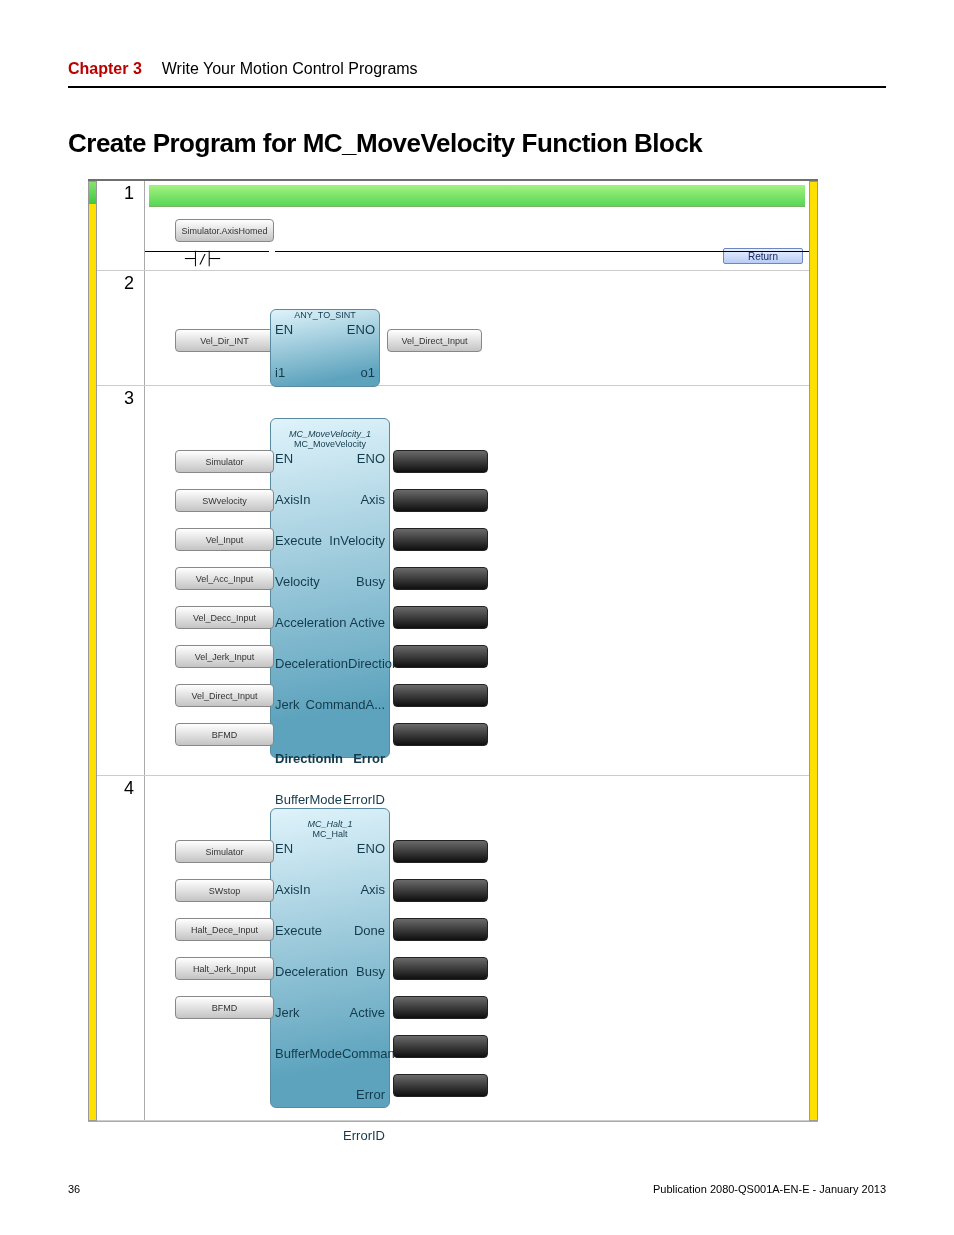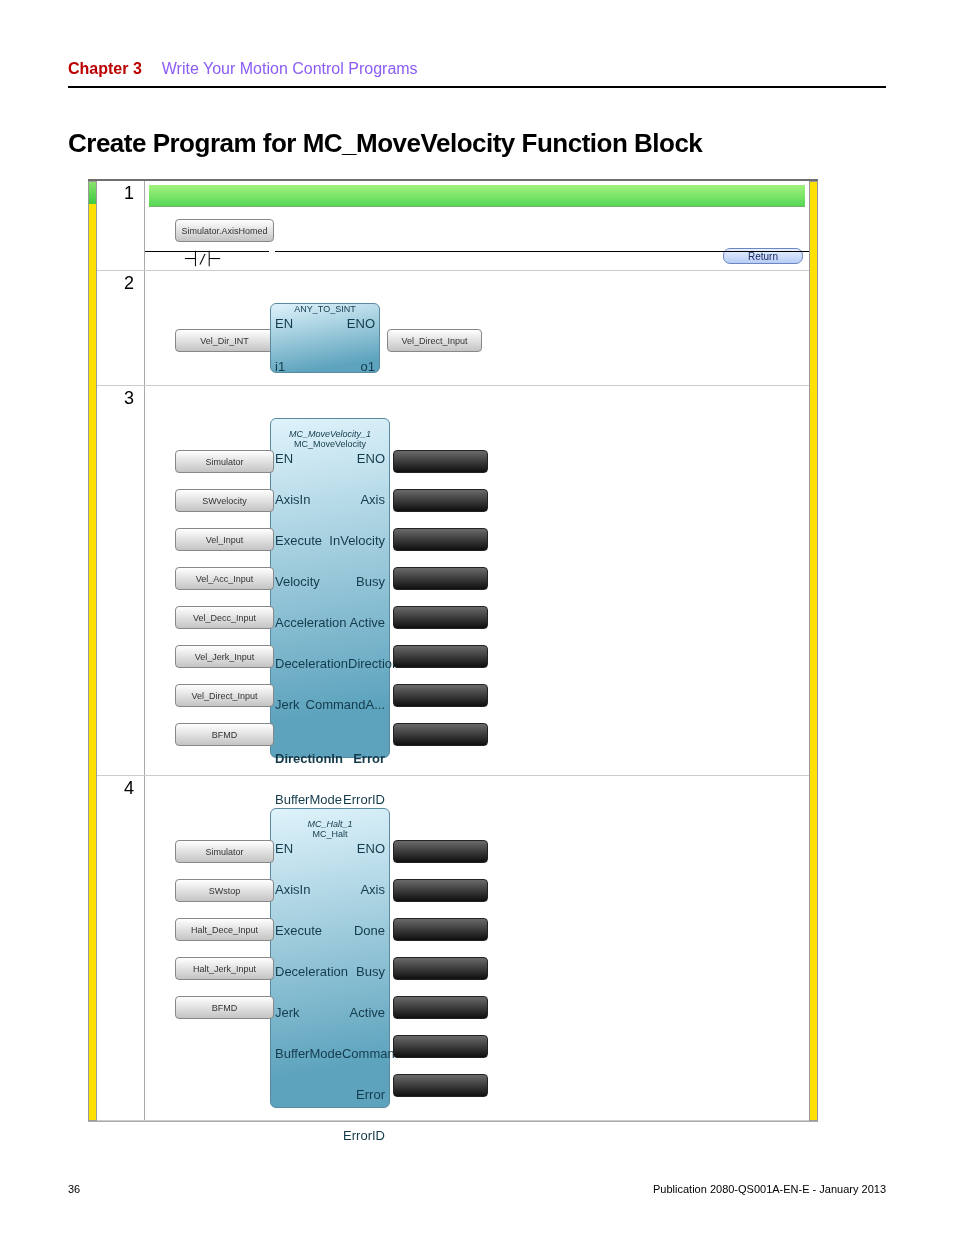--- a/index.html
+++ b/index.html
@@ -15,21 +15,21 @@
   .header-row {
     display: flex;
     align-items: baseline;
     gap: 20px;
     border-bottom: 2px solid #000;
     padding-bottom: 8px;
     margin-bottom: 40px;
     font-size: 16px;
   }
   .chapter { font-weight: bold; color: #b00; }
-  .chapter-title { color: #8b5cf6; }
+  .chapter-title { color: #000000; }
   h1 {
     font-size: 26px;
     font-weight: bold;
     margin-bottom: 20px;
     font-family: "Arial Narrow", Arial, sans-serif;
     letter-spacing: -0.5px;
   }
   .diagram {
     margin-left: 20px;
     border-top: 2px solid #6f6f6f;
@@ -94,21 +94,21 @@
   }
   .fb .fb-title { text-align:center; font-style:italic; padding-top:10px; font-size:9px;}
   .fb .fb-sub { text-align:center; font-size:9px; }
   .fb .pin-row { display:flex; justify-content:space-between; padding:0 4px; margin:12px 0 0 0;}
   .fb .pin-row.first { margin-top: 2px; }
   .pin { font-size:13px; }
   .return-btn {
     position:absolute; right:6px; bottom:6px;
     width: 80px; height: 16px;
     background: linear-gradient(#e8f0ff,#b8cdf5);
-    border:1px solid #6c86c3; border-radius: 7px;
+    border:1px solid #6c86c3; border-radius: 2px;
     font-size:10px; display:flex; align-items:center; justify-content:center;
     color:#1b2a63;
   }
   .contact {
     position:absolute; left:40px; bottom:4px;
     font-family: monospace; font-size:13px; letter-spacing:-1px;
   }
   .wire { position:absolute; height:1px; background:#000; }
   .footer {
     position:absolute;
@@ -144,21 +144,21 @@
           </div>
         <div class="wire" style="left:0;right:540px;top:70px;"></div>
         <div class="wire" style="left:130px;right:0;top:70px;"></div>
       </div>
     </div>
 
     <div class="rung" style="height:115px;">
       <div class="num-col">2</div>
       <div class="content">
         <div class="tag" style="position:absolute; top:58px;">Vel_Dir_INT</div>
-        <div class="fb" style="left:125px; top:32px; width:110px; height:70px;">
+        <div class="fb" style="left:125px; top:38px; width:110px; height:78px;">
           <div class="fb-sub">ANY_TO_SINT</div>
           <div class="pin-row first">
               <span class="pin">EN</span>
               <span class="pin">ENO</span>
             </div>
           <div class="pin-row" style="margin-top:28px;">
               <span class="pin">i1</span>
               <span class="pin">o1</span>
             </div>
         </div>

